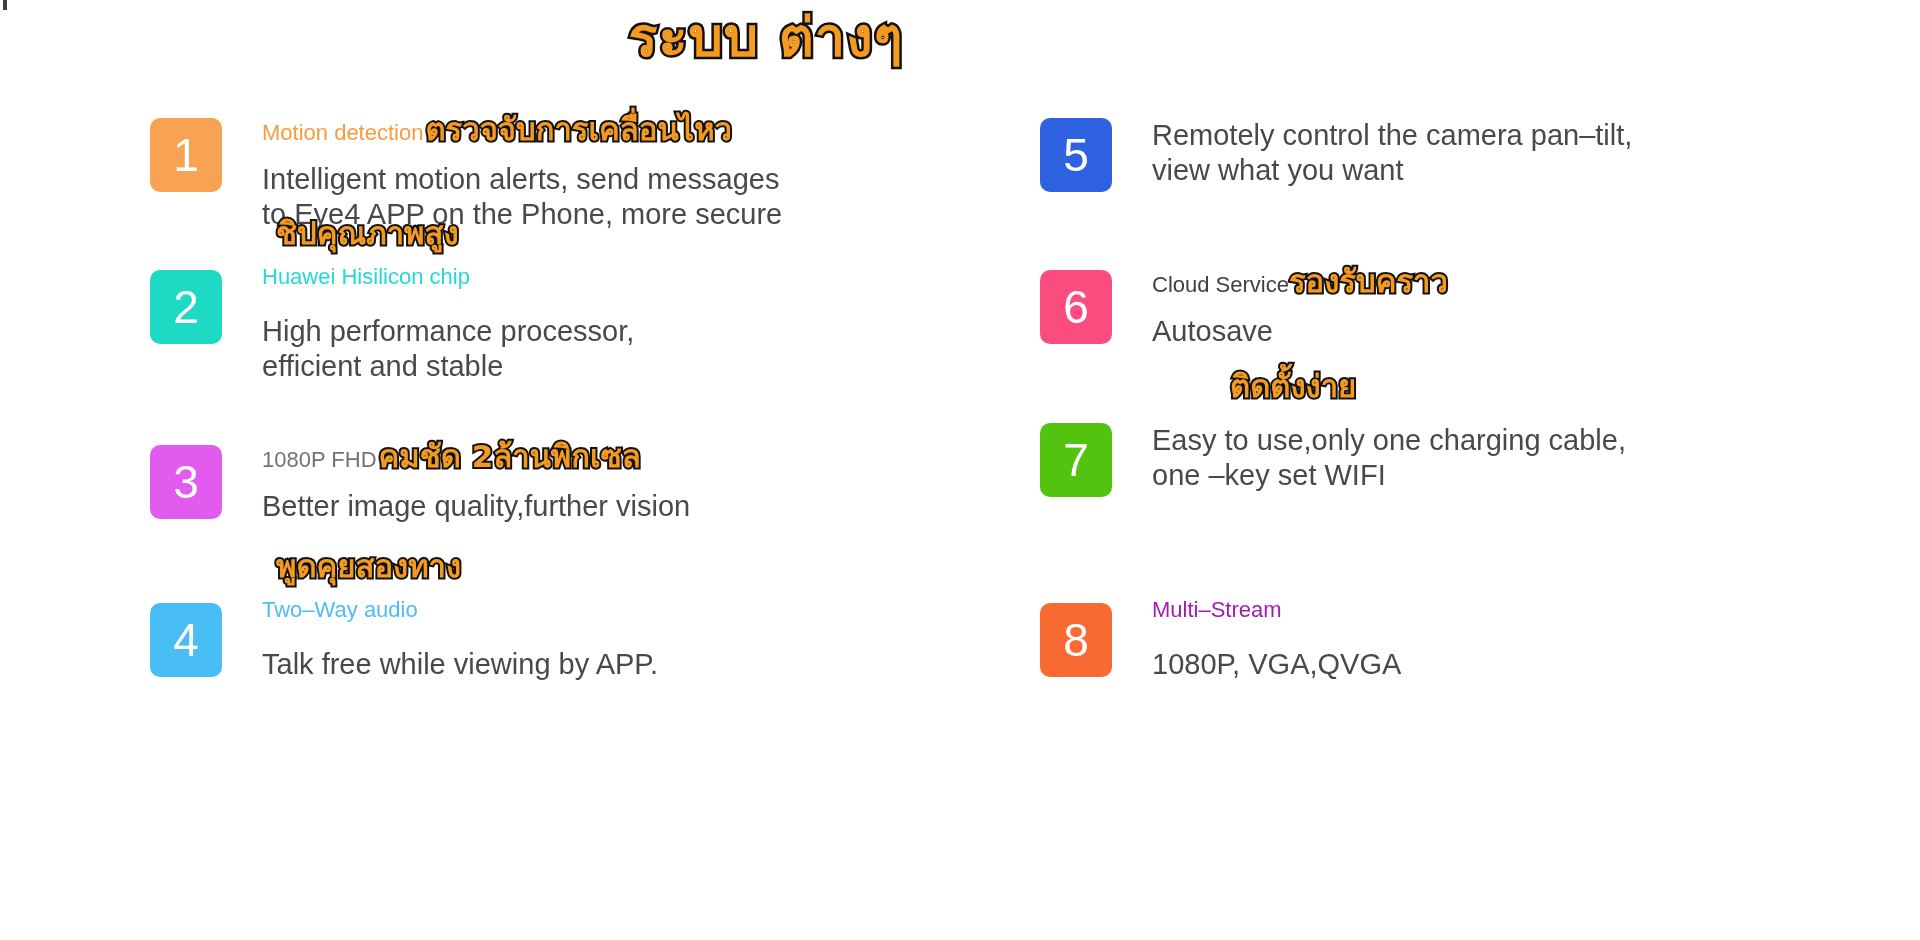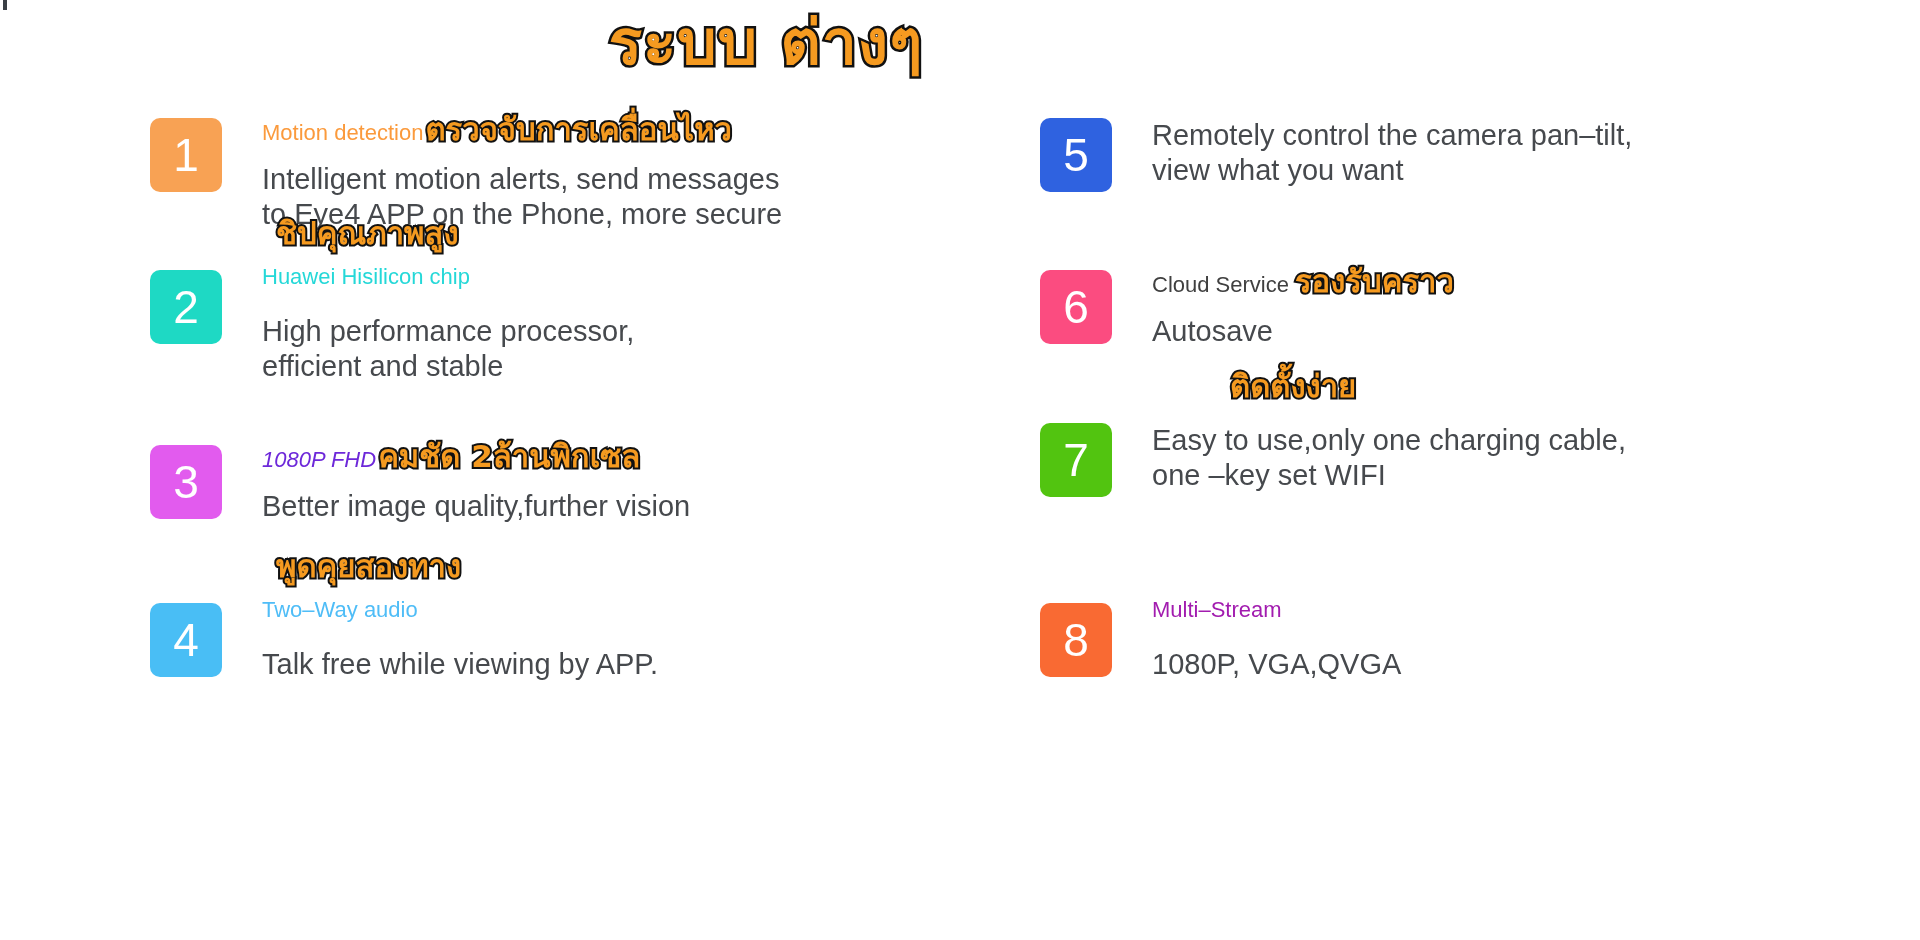--- a/index.html
+++ b/index.html
@@ -17,21 +17,21 @@
   }
 
   
   .page-title {
     position: absolute;
     left: 0;
     top: 4px;
     width: 1532px;
     text-align: center;
     font-family: "DejaVu Sans", "Liberation Sans", sans-serif;
-    font-size: 62px;
+    font-size: 54px;
     font-weight: 700;
     letter-spacing: 1px;
     color: #F59A20;
     -webkit-text-stroke: 5px #111111;
     paint-order: stroke fill;
     line-height: 1.25;
     white-space: pre;
   }
 
   
@@ -167,21 +167,21 @@
         </div>
         <div class="desc">High performance processor,
 efficient and stable</div>
       </div>
     </div>
 
     <div class="feature" style="top:327px;">
       <div class="badge" style="background:#E25BEE;">3</div>
       <div class="body">
         <div class="head-row">
-          <span class="head-en" style="color:#6d28d9;font-style:italic;">1080P FHD</span><span class="head-th">คมชัด 2ล้านพิกเซล</span>
+          <span class="head-en" style="color:#737373;">1080P FHD</span><span class="head-th">คมชัด 2ล้านพิกเซล</span>
         </div>
         <div class="desc">Better image quality,further vision</div>
       </div>
     </div>
 
     <div class="feature" style="top:485px;">
       <div class="badge" style="background:#49BEF5;">4</div>
       <div class="body">
         <div class="th-above">พูดคุยสองทาง</div>
         <div class="head-row">
@@ -200,21 +200,21 @@
       <div class="body">
         <div class="desc">Remotely control the camera pan–tilt,
 view what you want</div>
       </div>
     </div>
 
     <div class="feature" style="top:152px;">
       <div class="badge" style="background:#FB4C80;">6</div>
       <div class="body">
         <div class="head-row">
-          <span class="head-en" style="color:#404040;">Cloud Service</span><span class="head-th" style="margin-left:6px;">รองรับคราว</span>
+          <span class="head-en" style="color:#404040;">Cloud Service</span><span class="head-th" style="margin-left:0;">รองรับคราว</span>
         </div>
         <div class="desc">Autosave</div>
       </div>
     </div>
 
     <div class="feature" style="top:305px;">
       <div class="badge" style="background:#52C410;">7</div>
       <div class="body">
         <div class="th-above" style="left:78px;">ติดตั้งง่าย</div>
         <div class="desc">Easy to use,only one charging cable,

